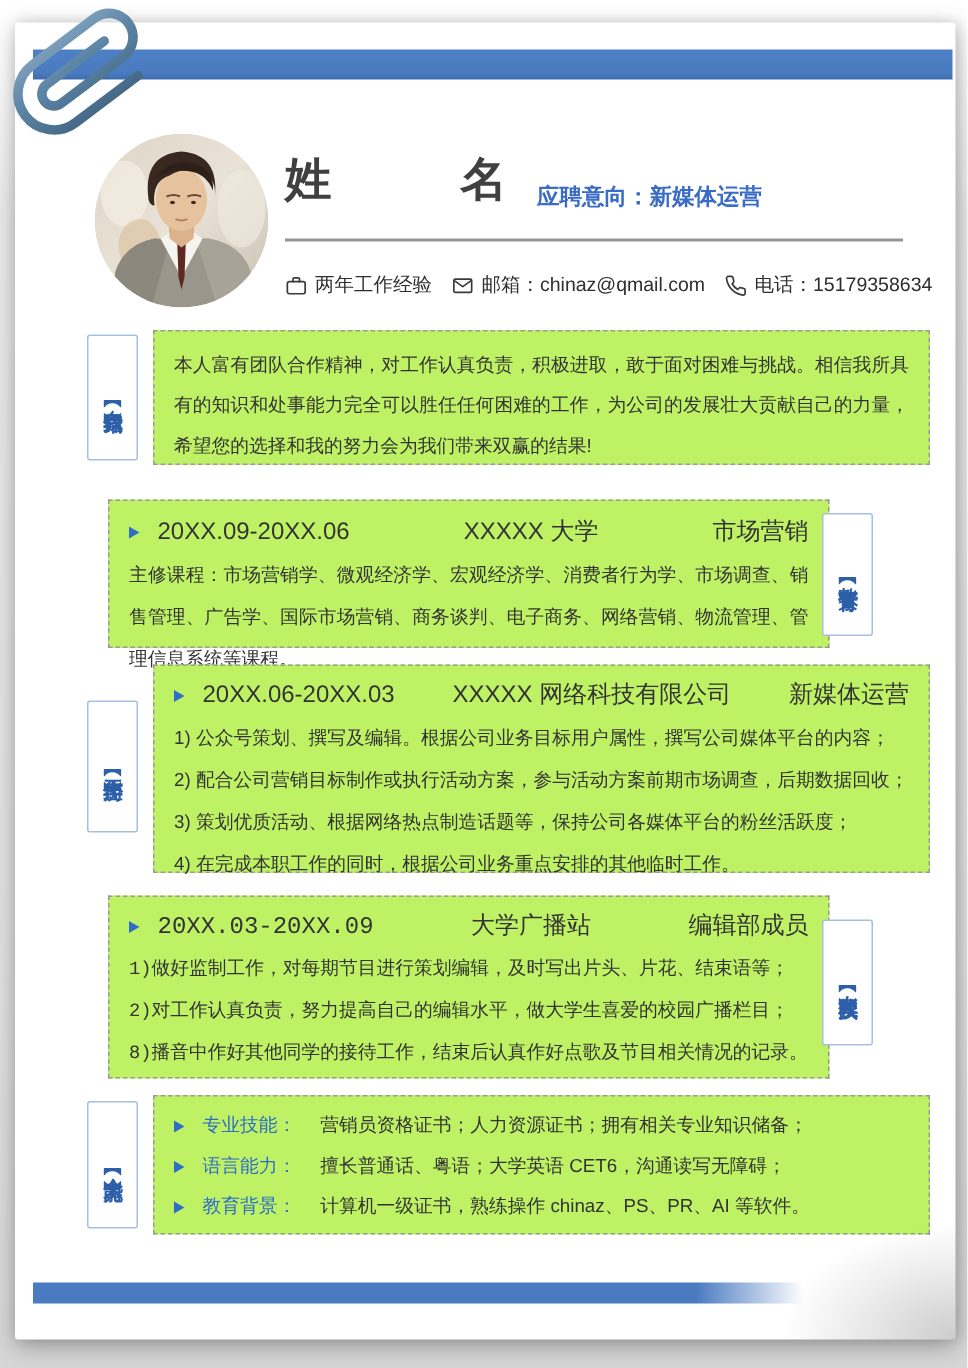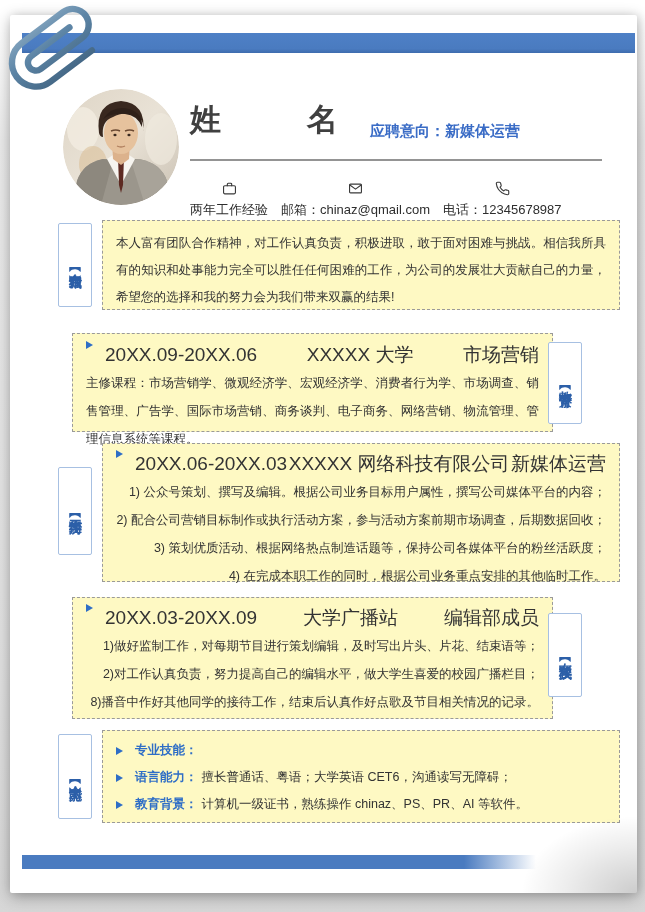--- a/index.html
+++ b/index.html
@@ -17,47 +17,47 @@
   .curl { position:absolute; right:0; bottom:0; width:120px; height:80px;
     background:radial-gradient(at 100% 100%, rgba(0,0,0,0.20) 0%, rgba(0,0,0,0.07) 42%, rgba(0,0,0,0) 68%);
     border-bottom-right-radius:2px; }
 
   
   .photo { position:absolute; left:53px; top:74px; width:116px; height:116px;
     border-radius:50%; overflow:hidden; }
   .photo svg { display:block; }
   .name-row { position:absolute; left:180px; top:84px; display:flex; gap:85px;
     font-size:31px; font-weight:bold; color:#404040; letter-spacing:1px; }
-  .intent { position:absolute; left:360px; top:107px; font-size:15px; font-weight:bold; color:#3a6cc6; }
+  .intent { position:absolute; left:348px; top:107px; font-size:15px; font-weight:bold; color:#3a6cc6; }
   .head-divider { position:absolute; left:180px; top:144px; width:412px; height:2px; background:#949494; }
   .contacts { position:absolute; left:180px; top:166px; width:420px; display:flex; gap:13px;
     font-size:13px; color:#2e2e2e; align-items:center; white-space:nowrap; }
-  .contact { display:flex; align-items:center; gap:5px;flex-direction:column; }
+  .contact { display:flex; align-items:center; gap:5px; }
   .cicon { width:15px; height:15px; flex:0 0 auto; }
   .cicon svg { display:block; width:15px; height:15px; stroke:#3a3a3a; fill:none;
     stroke-width:1.8; stroke-linecap:round; stroke-linejoin:round; }
 
   
   .vlabel { position:absolute; width:34px; display:flex; align-items:center; justify-content:center;
     writing-mode:vertical-rl; border:1px solid #a7c0e2; background:#fff; border-radius:2px;
     color:#2c5fa8; font-weight:bold; font-size:13px; letter-spacing:1px; }
 
   
-  .dbox { position:absolute; border:1px dashed #9a9a9a; background:#fef9c3;
+  .dbox { position:absolute; border:1px dashed #9a9a9a; background:#bef264;
     font-size:12.5px; color:#333; }
   .para { padding:9px 13px; line-height:27px; text-align:justify; }
-  .hline { display:flex; line-height:28px; font-size:19px; color:#333; }
+  .hline { display:flex; align-items:center; line-height:28px; font-size:16px; color:#333; }
   .hline .date { white-space:nowrap; }
   .hline .org { flex:1; text-align:center; white-space:nowrap; }
   .hline .role { white-space:nowrap; }
   .tri { width:0; height:0; border-left:7px solid #2f6ec6; border-top:4px solid transparent;
     border-bottom:4px solid transparent; margin-right:12px; flex:0 0 auto; }
-  .num-item { line-height:28px; white-space:nowrap; overflow:hidden;text-align:right; }
+  .num-item { line-height:28px; white-space:nowrap; overflow:hidden; }
   .skill-line { display:flex; align-items:center; line-height:27px; white-space:nowrap; overflow:hidden; }
-  .skill-name { color:#2f6ec6; font-weight:bold; margin-right:4px; }
+  .skill-name { color:#2f6ec6; font-weight:normal; margin-right:16px; }
 
   .paperclip { position:absolute; left:6px; top:-6px; width:96px; height:110px; z-index:5; }
 </style>
 </head>
 <body>
 
 <div class="stage">
   <div class="page">
 
     <div class="top-bar"></div>
@@ -129,21 +129,21 @@
             </svg>
         </span>
         <span>邮箱：chinaz@qmail.com</span>
       </div>
       <div class="contact">
         <span class="cicon">
           <svg viewBox="0 0 24 24">
               <path d="M22 16.92v3a2 2 0 0 1-2.18 2 19.79 19.79 0 0 1-8.63-3.07 19.5 19.5 0 0 1-6-6 19.79 19.79 0 0 1-3.07-8.67A2 2 0 0 1 4.11 2h3a2 2 0 0 1 2 1.72 12.84 12.84 0 0 0 .7 2.81 2 2 0 0 1-.45 2.11L8.09 9.91a16 16 0 0 0 6 6l1.27-1.27a2 2 0 0 1 2.11-.45 12.84 12.84 0 0 0 2.81.7A2 2 0 0 1 22 16.92z"></path>
             </svg>
         </span>
-        <span>电话：12345678987</span>
+        <span>电话：15179358634</span>
       </div>
     </div>
 
     <div class="vlabel" style="left:48px; top:208px; height:84px;">【自我介绍】</div>
     <div class="dbox" style="left:92px; top:205px; width:518px; height:90px;">
       <div class="para">本人富有团队合作精神，对工作认真负责，积极进取，敢于面对困难与挑战。相信我所具有的知识和处事能力完全可以胜任任何困难的工作，为公司的发展壮大贡献自己的力量，希望您的选择和我的努力会为我们带来双赢的结果!</div>
     </div>
 
     <div class="dbox" style="left:62px; top:318px; width:481px; height:99px; padding:7px 13px;">
       <div class="hline">
@@ -163,38 +163,39 @@
         <span class="date">20XX.06-20XX.03</span>
         <span class="org">XXXXX 网络科技有限公司</span>
         <span class="role">新媒体运营</span>
       </div>
       <div class="num-item">1)  公众号策划、撰写及编辑。根据公司业务目标用户属性，撰写公司媒体平台的内容；</div>
       <div class="num-item">2)  配合公司营销目标制作或执行活动方案，参与活动方案前期市场调查，后期数据回收；</div>
       <div class="num-item">3)  策划优质活动、根据网络热点制造话题等，保持公司各媒体平台的粉丝活跃度；</div>
       <div class="num-item">4)  在完成本职工作的同时，根据公司业务重点安排的其他临时工作。</div>
     </div>
 
-    <div class="dbox" style="left:62px; top:582px; width:481px; height:122px; padding:6px 13px;">
+    <div class="dbox" style="left:62px; top:582px; width:481px; height:122px; padding:6px 13px;font-family:Liberation Mono, monospace;">
       <div class="hline">
         <span class="tri"></span>
         <span class="date">20XX.03-20XX.09</span>
         <span class="org">大学广播站</span>
         <span class="role">编辑部成员</span>
       </div>
       <div class="num-item">1)做好监制工作，对每期节目进行策划编辑，及时写出片头、片花、结束语等；</div>
       <div class="num-item">2)对工作认真负责，努力提高自己的编辑水平，做大学生喜爱的校园广播栏目；</div>
       <div class="num-item">8)播音中作好其他同学的接待工作，结束后认真作好点歌及节目相关情况的记录。</div>
     </div>
     <div class="vlabel" style="left:538px; top:598px; height:84px;">【在校实践】</div>
 
     <div class="vlabel" style="left:48px; top:719px; height:85px;">【个人能力】</div>
     <div class="dbox" style="left:92px; top:715px; width:518px; height:93px; padding:6px 13px;">
       <div class="skill-line">
         <span class="tri"></span>
         <span class="skill-name">专业技能：</span>
+        <span>营销员资格证书；人力资源证书；拥有相关专业知识储备；</span>
       </div>
       <div class="skill-line">
         <span class="tri"></span>
         <span class="skill-name">语言能力：</span>
         <span>擅长普通话、粤语；大学英语 CET6，沟通读写无障碍；</span>
       </div>
       <div class="skill-line">
         <span class="tri"></span>
         <span class="skill-name">教育背景：</span>
         <span>计算机一级证书，熟练操作 chinaz、PS、PR、AI 等软件。</span>

